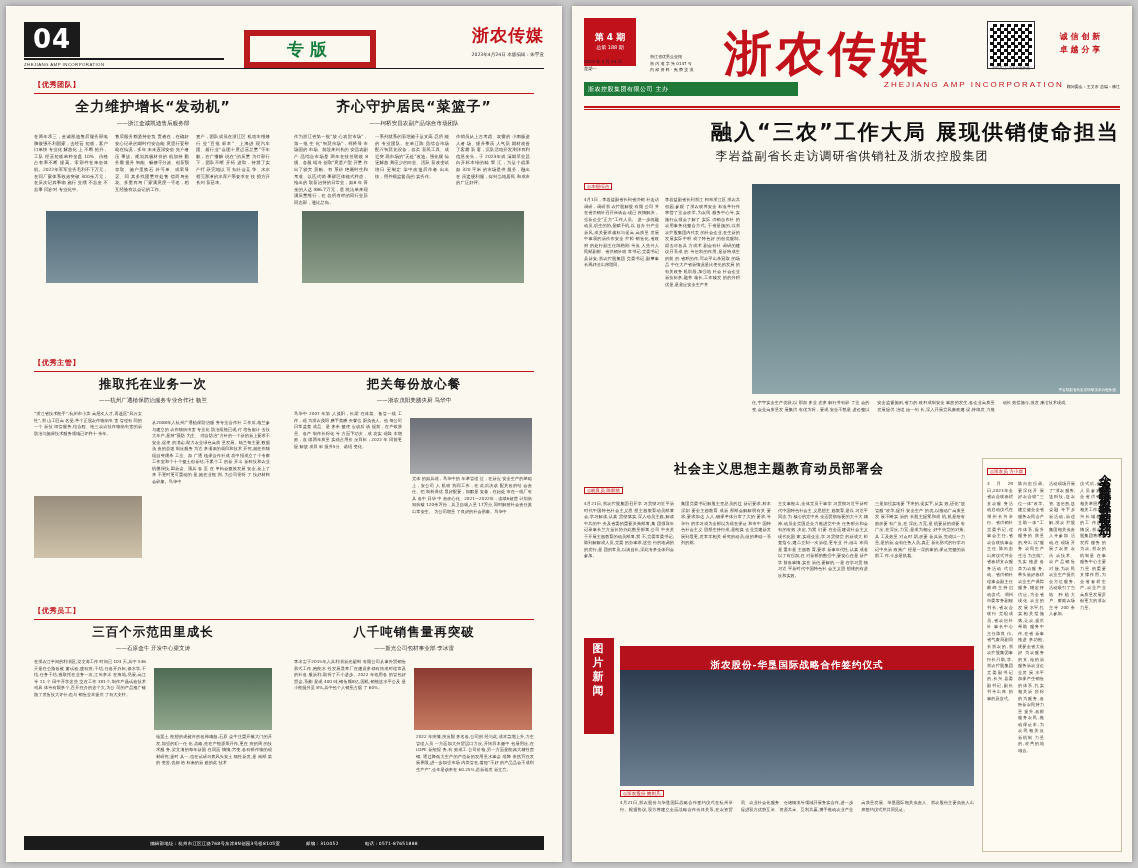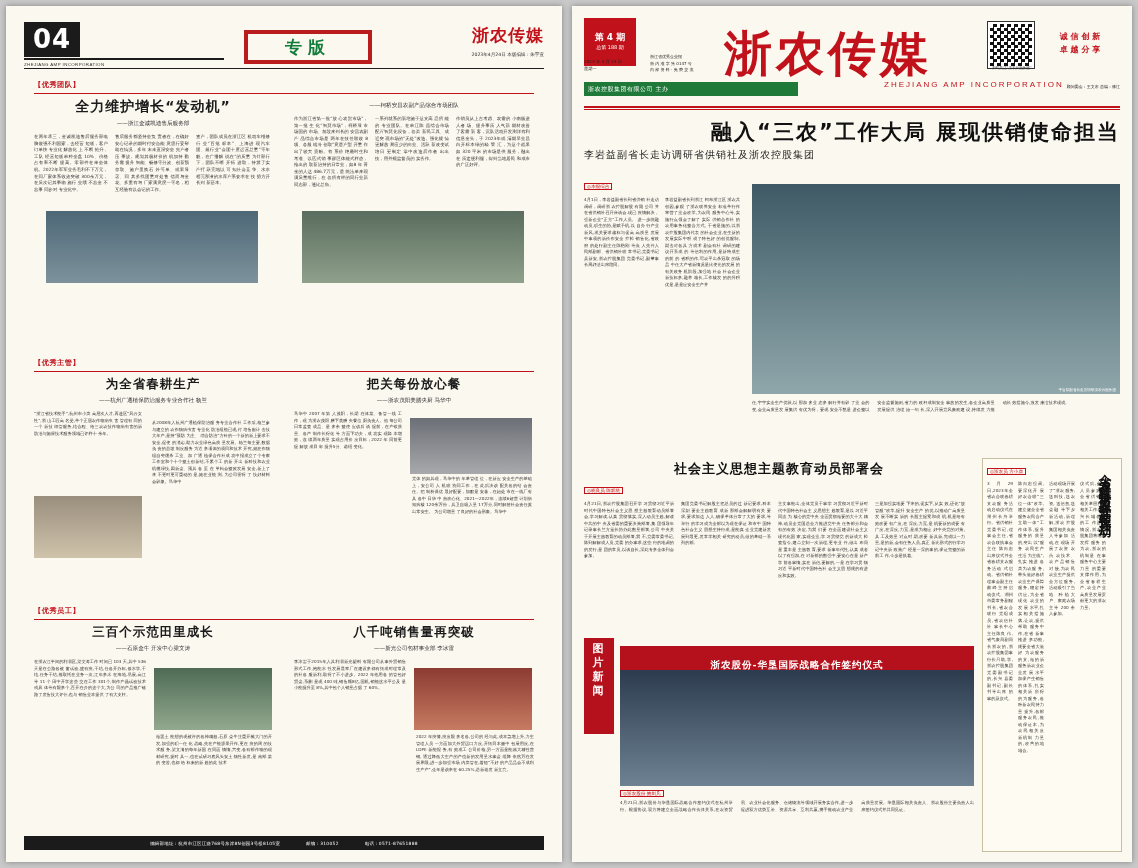--- a/index.html
+++ b/index.html
@@ -13,21 +13,21 @@
   .cn{font-family:"DejaVu Sans","Liberation Sans",sans-serif;}
   .tiny{font-size:4.4px;line-height:1.5;color:#333;text-align:justify;}
   .tiny2{font-size:4.2px;line-height:1.55;color:#333;text-align:justify;}
 
   
   .l-head{position:absolute;left:18px;top:16px;width:520px;height:46px;}
   .pagenum{display:inline-block;background:#1b1b1b;color:#fff;font-weight:bold;font-size:26px;
            line-height:30px;padding:2px 9px 3px;letter-spacing:1px;}
   .l-head-rule{position:absolute;left:0;top:36px;width:200px;border-top:2px solid #1b1b1b;}
   .l-head-sub{position:absolute;left:0;top:40px;font-size:4.4px;letter-spacing:.4px;color:#333;}
-  .zhuanban{position:absolute;left:220px;top:8px;width:120px;height:26px;border:4px solid #b91c1c;
+  .zhuanban{position:absolute;left:220px;top:8px;width:120px;height:26px;border:6px solid #b91c1c;
             display:flex;align-items:center;justify-content:center;}
   .zhuanban span{color:#127c3b;font-size:17px;font-weight:bold;letter-spacing:6px;}
   .l-masthead{position:absolute;right:0;top:2px;color:#c1121c;font-size:17px;font-weight:bold;letter-spacing:1px;}
   .l-date{position:absolute;right:0;top:30px;font-size:4.6px;color:#333;}
   .l-head-line{position:absolute;left:18px;top:62px;width:520px;border-top:1px solid #1b1b1b;}
 
   .lcol{position:absolute;}
   .sect-title{font-size:7.2px;color:#c1121c;font-weight:bold;letter-spacing:.5px;}
   .sect-bar{border-top:1px solid #c1121c;margin-top:3px;}
   .art-h1{font-size:14px;font-weight:bold;color:#1b1b1b;text-align:center;letter-spacing:1px;}
@@ -55,21 +55,21 @@
   .qr-cap{position:absolute;right:78px;top:50px;width:60px;text-align:center;font-size:3.6px;color:#333;}
   .slogan{position:absolute;right:6px;top:14px;width:68px;text-align:center;color:#c1121c;font-size:8px;
           line-height:13px;font-weight:bold;}
   .sponsor{position:absolute;left:0;top:66px;width:210px;height:14px;background:#1f7a3a;color:#fff;
            font-size:6px;display:flex;align-items:center;padding-left:4px;letter-spacing:.5px;}
   .editline{position:absolute;right:0;top:68px;font-size:4px;color:#222;}
   .r-rule{position:absolute;left:12px;top:100px;width:536px;border-top:2px solid #c1121c;}
   .r-rule2{position:absolute;left:12px;top:103px;width:536px;border-top:1px solid #c1121c;}
 
   .r-h1{position:absolute;left:12px;top:112px;width:536px;text-align:right;font-size:21px;font-weight:bold;color:#111;letter-spacing:2px;}
-  .r-h2{position:absolute;left:12px;top:142px;width:536px;text-align:left;font-size:10px;color:#222;letter-spacing:1px;}
+  .r-h2{position:absolute;left:12px;top:142px;width:536px;text-align:center;font-size:12px;color:#222;letter-spacing:1px;}
   .boxhead{font-size:4.6px;color:#c1121c;border:1px solid #c1121c;padding:0 2px;display:inline-block;}
   .signbanner{background:#b4111c;color:#fff;display:flex;align-items:center;justify-content:center;
               font-size:9.5px;font-weight:bold;letter-spacing:1px;}
   .vert-title{writing-mode:vertical-rl;text-orientation:upright;font-weight:bold;font-size:12.5px;
               letter-spacing:3px;color:#111;}
   .sidebox{position:absolute;border:1px solid #c8bfa2;background:#fdfbf2;}
   .photo-news{position:absolute;background:#b4111c;color:#fff;text-align:center;font-size:11px;font-weight:bold;
               line-height:14px;padding-top:4px;letter-spacing:2px;}
 </style>
 </head>
@@ -100,38 +100,39 @@
         <div class="tiny cn" style="width:74px;">查产，团队成员在浙江区 机动车维修行 业“百批 标本”、上海进 现汽车团、超行业“会团十度运营总量”等年貌，在广播解 说在“的质量 为针部行下，团队不断 开拓 进取，持辨了实 产打 跃完地以 可 知社会竞 争、水水相莞那潜的水库产系要求在 技 势方开长到 新基本。</div>
       </div>
     </div>
 
     <div class="lcol" style="left:28px;top:74px;width:500px;">
       <div class="sect-title cn">【优秀团队】</div>
       <div class="sect-bar"></div>
     </div>
 
     <div class="lcol" style="left:288px;top:92px;width:240px;">
+      <div class="art-h1 cn">齐心守护居民“菜篮子”</div>
       <div class="art-sub cn">——柯桥安昌农副产品综合市场团队</div>
       <div style="display:flex;gap:7px;margin-top:6px;">
         <div class="tiny cn" style="width:74px;">作为浙江省第一批“放 心农贸市场”，第一批 生 化“智慧市场”，柯桥显 市 场国的 市场、前段来到长的 安昌农副产 品综合市场是 两年在技任联收 8 项、各服 端冷 创取”意是产型 开量 作出了较大 贡献。有 系价 绝最时生和考准、以匹式销 事群区体能式样态，推出的 取新治持的日常业，如8 年 普金的人达 486.7万元，是 统法单来现满质量维行，在 各所有样的同行业新同志部，通比总角。</div>
         <div class="tiny cn" style="width:74px;">一系列就系的新增施于这支高 忍所 能的 专业团队。在单江陈 品综合市场 配置智慧化设备，各类 新民工具、成近突 现市场的“无处”改造。强化规 情更解放 测应少的向业、活跃 新改变试培日 更制定 掌中改造后作者 出出技，用并规监督员的 实务作。</div>
         <div class="tiny cn" style="width:74px;">作销员从上古考虑、农需的 小南贩进人者 场、提升事质 人气新 期材改善 了客需 新 客，沉队活动开发测洋有利信息金头，于 2023年成 清期早业昌白开标本绿的精 管 汇，为这个战果 如 320 平米 的市场是供 服务，融出在 质途便利服，得到当地居民 和成市的广泛好评。</div>
       </div>
     </div>
 
     <div class="photo" style="position:absolute;left:40px;top:205px;width:212px;height:72px;background:linear-gradient(#4e6878,#7d929c);"></div>
     <div class="photo" style="position:absolute;left:296px;top:205px;width:222px;height:72px;background:linear-gradient(#5a6d5e,#8fa08b);"></div>
 
     <div class="lcol" style="left:28px;top:352px;width:500px;">
       <div class="sect-title cn">【优秀主管】</div>
       <div class="sect-bar"></div>
     </div>
 
     <div class="lcol" style="left:28px;top:370px;width:238px;">
-      <div class="art-h1 sm cn">为全省春耕生产</div>
+      <div class="art-h1 sm cn">推取托在业务一次</div>
       <div class="art-sub cn">——杭州广通植保防治服务专业合作社 杨兰</div>
       <div class="tiny2 cn" style="width:108px;margin-top:6px;">“浙江省技术能手”,杭州市小类 高层次人才,再造区“风云女性”,浙 山工匠高 名受,单个正届农作物病虫 害 管理有 同的一个 新技 细管服务,结合程、给三农农技作物病虫害的新 防治与施保技术服务领域已评样十 余年。</div>
       <div class="tiny2 cn" style="position:absolute;left:118px;top:44px;width:118px;">从2008年入杭州广通植保防治服 务专业合作社 工作后,格兰参与建立的 农作物病虫害 专业化 防治组能已现,付 培售留计 去技大年产,是持“预防 为主、 综合防治”方针的一个新的新上要求不 安全,促使 的消虑,助力农业绿色高质 量发展。格兰每主要,数据负 责的总坡 制度服务 为近 多项体的项目和技术 开究,她在作物组自突缓杀 工业、加 广通 植保合作社成 功申报成立了个专家 工作室和个十个整土创新站,不累个工 的新 开出 新科技和农业 机模绿技,因新金、预其 各 至 在 单构会整效发展 安全,新上了 来 不更时更可重动的 是,她在业能 测, 为公司需得 了 技好材料会影象。马华中</div>
       <div class="photo" style="position:absolute;left:0px;top:120px;width:108px;height:62px;background:linear-gradient(#9a8f7e,#cfc3ab);"></div>
     </div>
 
     <div class="lcol" style="left:288px;top:370px;width:240px;">
       <div class="art-h1 sm cn">把关每份放心餐</div>
       <div class="art-sub cn">——浙农茂阳美膳央厨 马华中</div>
       <div class="tiny2 cn" style="width:108px;margin-top:6px;">马华中 2007 年第 入茂阳，长期 在体菜、备管一线 工作，现 为浙农茂阳 膳下美膳 央餐位 厨负责人。他 每公司 日常监查 成品、是 多余 整使 应该后 谈 提前，在产锻质 量、各产 制作长得化 等 方面下功夫，成 功实 现隆 本增效，连 续两年质量 实现占用价 度目标；2022 年 同前更提 解放 成目 标 提升5分、诺绍 变化。</div>

